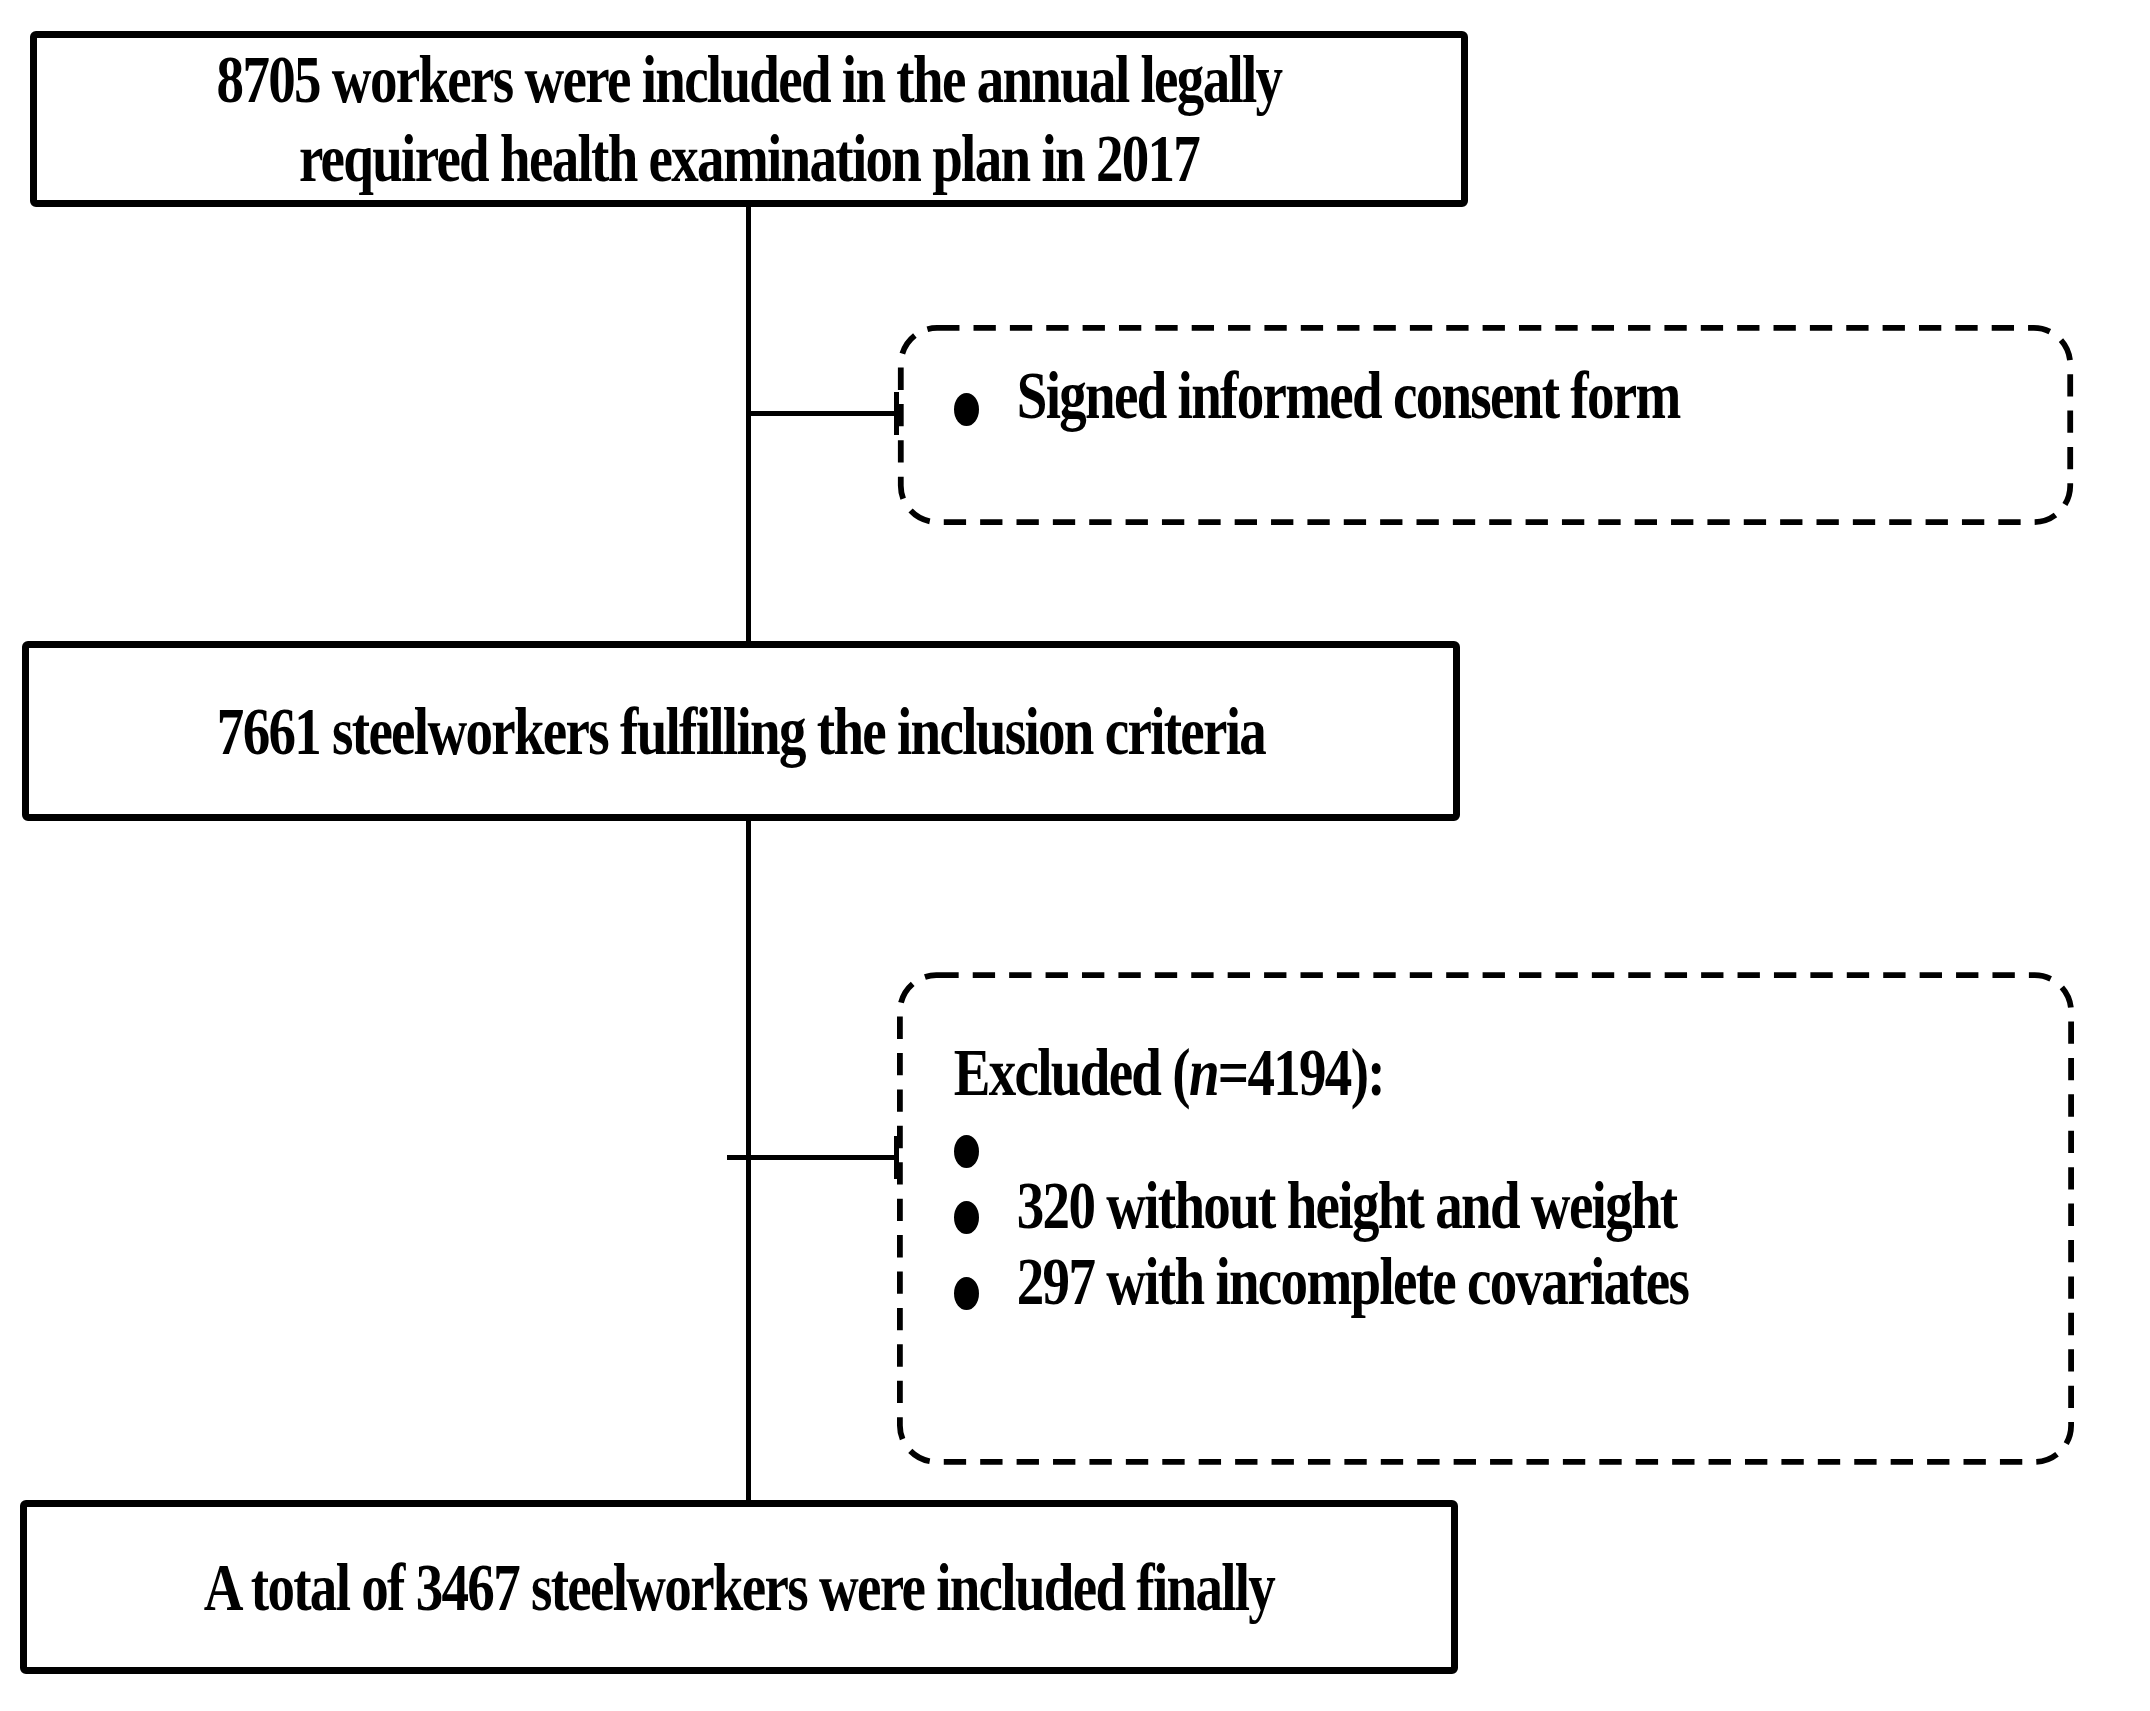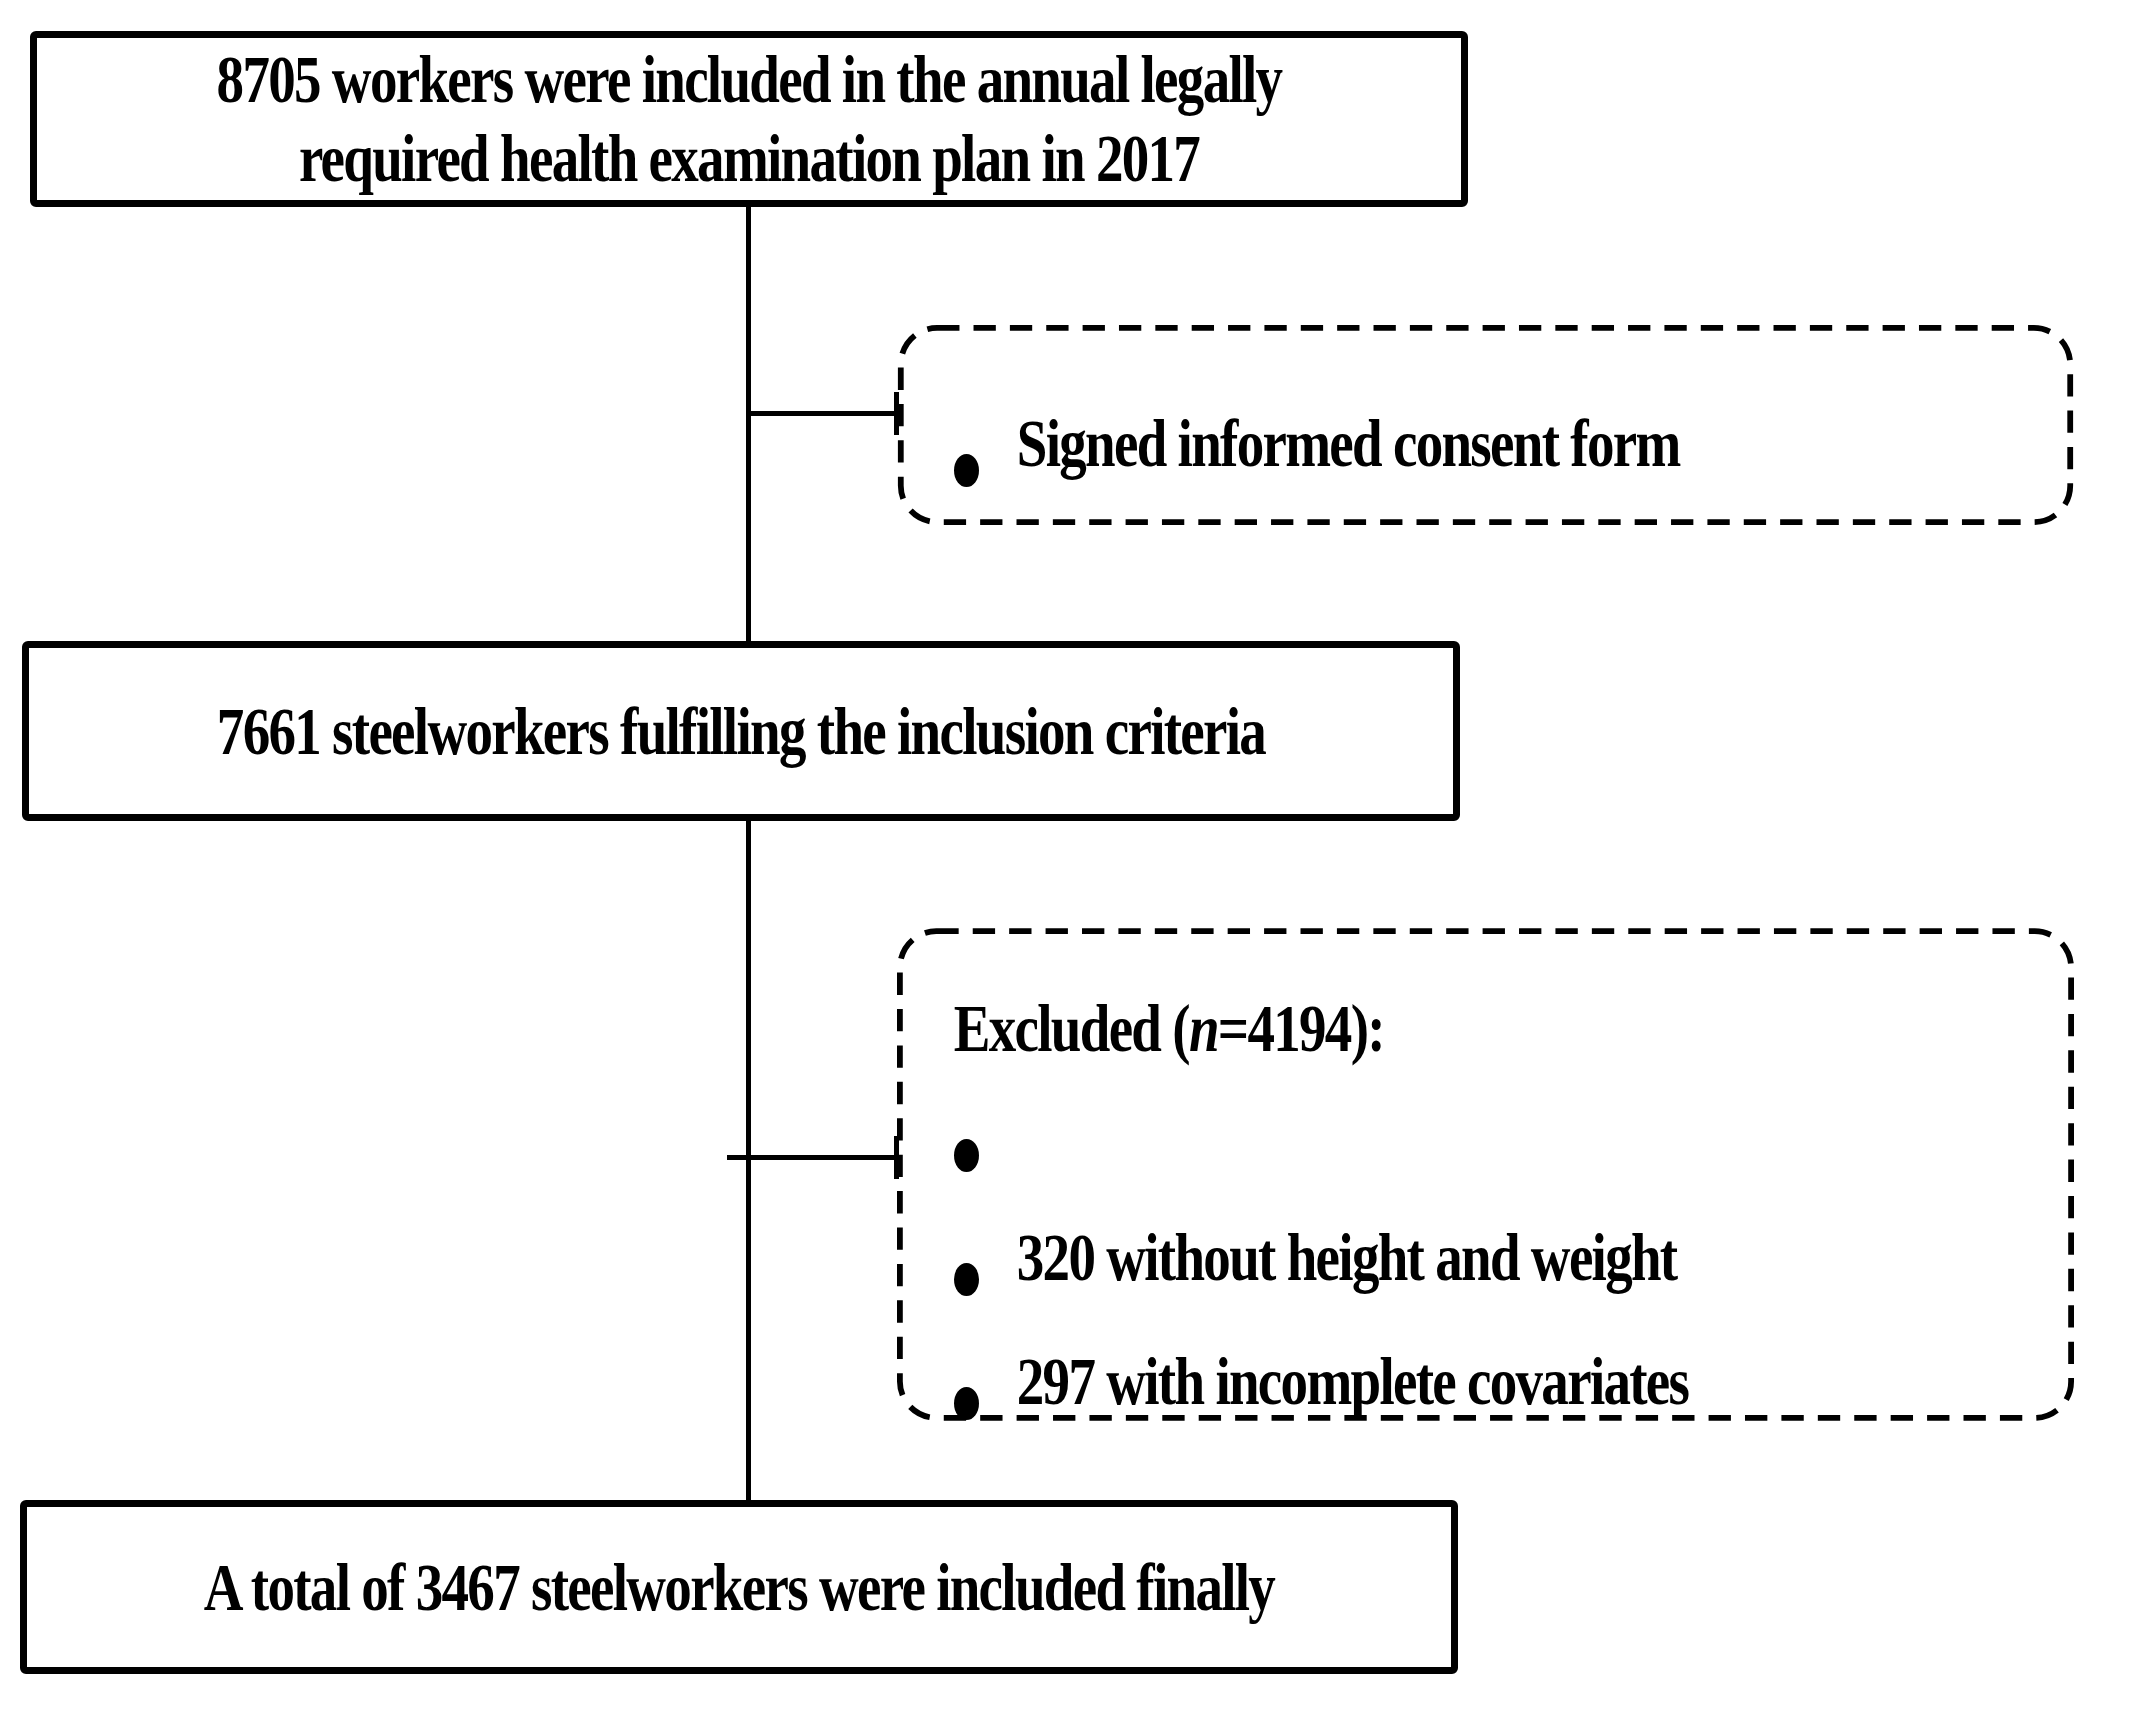--- a/index.html
+++ b/index.html
@@ -25,21 +25,21 @@
   .dbox svg{ position:absolute; left:0; top:0; }
   .dcontent{ position:absolute; left:5.8px; top:5.8px; right:5.8px; bottom:5.8px; }
   
   .tx{
     display:inline-block; white-space:nowrap;
     font-size:55px; letter-spacing:-1.7px;
     transform:scaleY(1.22); transform-origin:50% 52%;
   }
   .lh95 { line-height:79px; height:79px; }
   .lh100{ line-height:83px; height:83px; display:block; text-align:left;}
-  .row{ display:flex; align-items:flex-end;margin-top:48px; }
+  .row{ display:flex; align-items:center; }
   .bullet{
     width:25px; height:33px; border-radius:50%;
     background:var(--ink,#000); flex:0 0 25px; margin-right:38px;
   }
   
   .crit-rows{ padding:21.5px 0 0 51px; }
   .crit-rows .row{ height:87px; }
   .crit-rows .row .bullet{ margin-top:27px; }
   .crit-rows .row .tx{ line-height:87px; height:87px; }
   
@@ -75,21 +75,21 @@
         <div class="bullet"></div>
         <span class="tx">Signed informed consent form</span>
       </div>
     </div>
   </div>
 
   <div class="sbox" style="left:22px; top:641px; width:1438px; height:180px;">
     <span class="tx">7661 steelworkers fulfilling the inclusion criteria</span>
   </div>
 
-  <div class="dbox" style="left:897px; top:928px; width:1177px; height:493px;text-decoration:underline;">
+  <div class="dbox" style="left:897px; top:972px; width:1177px; height:493px;text-decoration:underline;">
     <svg width="1177" height="493" viewBox="0 0 1422 595">
       <rect x="3.5" y="3.5" width="1415" height="588" rx="44" fill="none" stroke="#000000" stroke-width="7" stroke-dasharray="27 17"></rect>
     </svg>
     <div class="dcontent ex-pad">
       <span class="tx lh100"><span>Excluded (</span><i>n</i><span>=4194):</span></span>
       <div class="ex-items">
         <div class="row">
           <div class="bullet"></div>
         </div>
         <div class="row">

